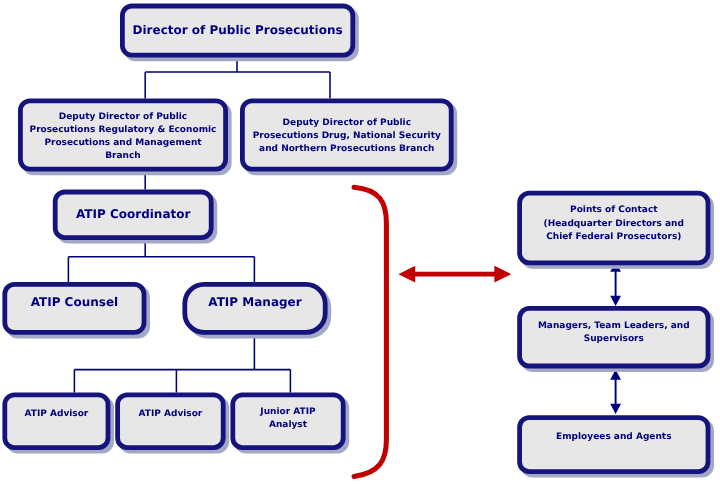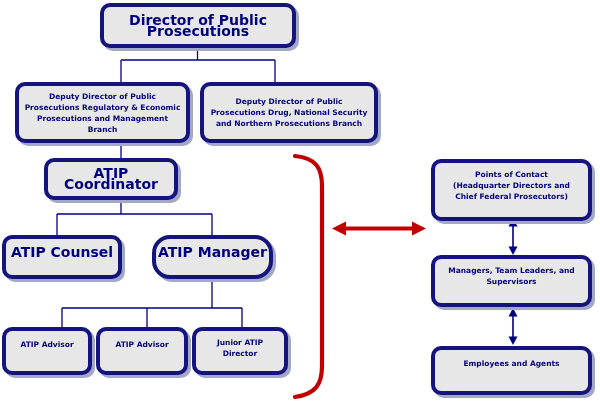--- a/index.html
+++ b/index.html
@@ -33,21 +33,21 @@
   .node .node-label {
     white-space: pre-line;
     font-size: 7.5px;
     line-height: 11px;
     padding: 0 2px;
   }
   .v-center { align-items: center; }
   .v-top    { align-items: flex-start; }
   .pt8  .node-label { padding-top: 8px; }
   .pt6  .node-label { padding-top: 6px; }
-  .fs8 .node-label { font-size: 14px; }
+  .fs8 .node-label { font-size: 10px; }
 </style>
 </head>
 <body>
 
 <div id="canvas">
 
   <svg id="wires" viewBox="0 0 600 403" xmlns="http://www.w3.org/2000/svg">
 
     <g stroke="#00007e" stroke-width="1.3" fill="none">
       <path d="M197.5 48 V60"></path>
@@ -118,21 +118,21 @@
   <div class="node v-top pt8" style="left:2px; top:327px; width:90px; height:48px;">
     <span class="node-label">ATIP Advisor</span>
   </div>
 
   <div class="node v-top pt8" style="left:96px; top:327px; width:92px; height:48px;">
     <span class="node-label">ATIP Advisor</span>
   </div>
 
   <div class="node v-top pt6" style="left:192px; top:327px; width:96px; height:48px;">
     <span class="node-label">Junior ATIP
-Director</span>
+Analyst</span>
   </div>
 
   <div class="node v-top pt6" style="left:431px; top:159px; width:161px; height:62px;">
     <span class="node-label">Points of Contact
 (Headquarter Directors and
 Chief Federal Prosecutors)</span>
   </div>
 
   <div class="node v-top pt8" style="left:431px; top:346px; width:161px; height:49px;">
     <span class="node-label">Employees and Agents</span>

